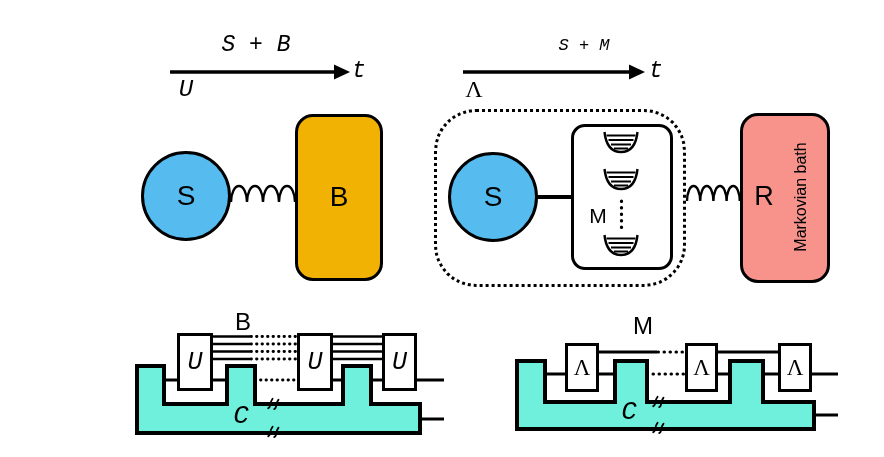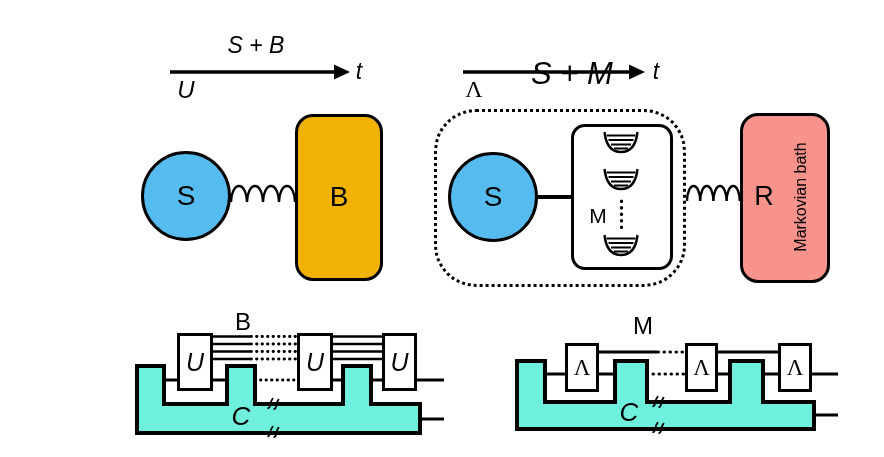--- a/index.html
+++ b/index.html
@@ -3,21 +3,21 @@
 <meta charset="utf-8">
 <style>
   html,body{margin:0;padding:0;background:#ffffff;}
   .stage{position:relative;width:884px;height:457px;background:#ffffff;overflow:hidden;
          font-family:"Liberation Sans",sans-serif;}
   svg.layer{position:absolute;left:0;top:0;width:884px;height:457px;}
   .node{position:absolute;box-sizing:border-box;border:3.5px solid #000;}
   .circle{border-radius:50%;background:#56BBEE;width:90px;height:90px;}
   .lbl{position:absolute;transform:translate(-50%,-50%);white-space:nowrap;color:#000;line-height:1;}
   .sans{font-family:"Liberation Sans",sans-serif;}
-  .mit{font-family:Liberation Sans, sans-serif;font-style:italic;}
+  .mit{font-family:Liberation Mono, monospace;font-style:italic;}
   .mup{font-family:"Liberation Serif",serif;}
   .vtext{transform:translate(-50%,-50%) rotate(-90deg);}
   .gate{position:absolute;box-sizing:border-box;border:3.5px solid #000;background:#fff;
         display:flex;align-items:center;justify-content:center;}
 </style>
 </head>
 <body>
 
 <div class="stage">
 
@@ -159,21 +159,21 @@
         <path d="M1,6 C4,5 1,1 4,-4"></path>
       </g>
   </svg>
 
   <div class="lbl mit" style="left:256px;top:45px;font-size:23px;">S + B</div>
   <div class="lbl mit" style="left:359px;top:71px;font-size:23px;">t</div>
   <div class="lbl mit" style="left:186px;top:90px;font-size:24px;">U</div>
   <div class="lbl sans" style="left:186px;top:196px;font-size:28px;">S</div>
   <div class="lbl sans" style="left:339px;top:197px;font-size:28px;">B</div>
 
-  <div class="lbl mit" style="left:572px;top:45px;font-size:31px;margin-top:28px;">S + M</div>
+  <div class="lbl mit" style="left:584px;top:45px;font-size:17px;">S + M</div>
   <div class="lbl mit" style="left:656px;top:71px;font-size:23px;">t</div>
   <div class="lbl mup" style="left:474px;top:89px;font-size:24px;">Λ</div>
   <div class="lbl sans" style="left:493px;top:197px;font-size:28px;">S</div>
   <div class="lbl sans" style="left:598px;top:215px;font-size:21px;">M</div>
   <div class="lbl sans" style="left:764px;top:196px;font-size:27px;">R</div>
   <div class="lbl sans vtext" style="left:801px;top:197px;font-size:16px;">Markovian bath</div>
 
   <div class="lbl sans" style="left:243px;top:322px;font-size:24px;">B</div>
   <div class="lbl mit" style="left:241px;top:416px;font-size:26px;">C</div>
   <div class="lbl sans" style="left:643px;top:326px;font-size:24px;">M</div>

